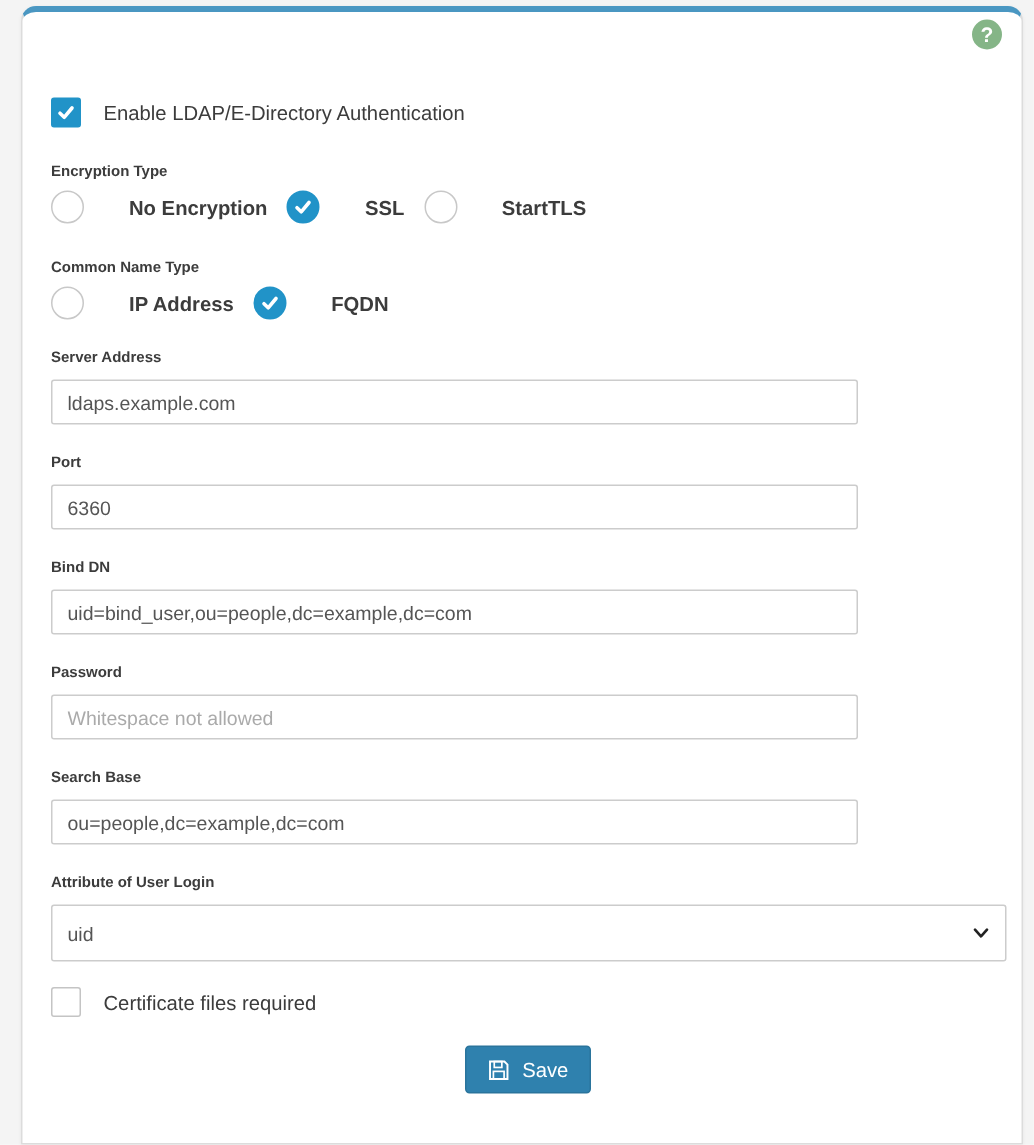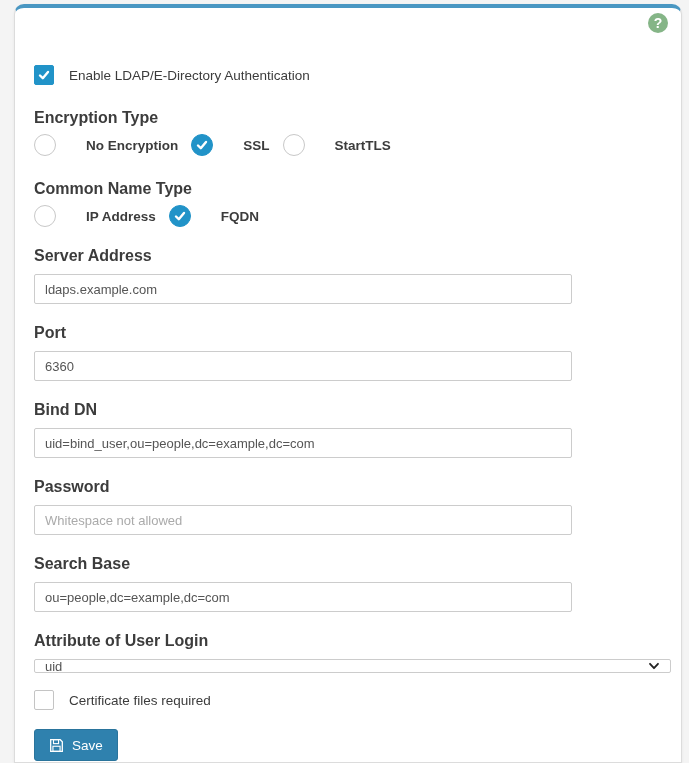--- a/index.html
+++ b/index.html
@@ -49,21 +49,21 @@
     cursor: pointer;
   }
   .checkbox.checked { background: #2193c8; border: 1px solid #2193c8; }
   .checkbox.unchecked { background: #ffffff; border: 1px solid #c4c4c4; }
   .check-row .cb-label {
     margin-left: 15px;
     font-size: 13.5px; font-weight: 400; color: #3c3c3c;
   }
   .group-label {
     display: block;
-    font-size: 16px; font-weight: 700; color: #3c3c3c;
+    font-size: 10px; font-weight: 700; color: #3c3c3c;
   }
   .radio-group { margin-top: 24px; }
   .radio-group .group-label { margin-bottom: 7px; }
   .radio-row { display: flex; align-items: center; }
   .radio-item { display: flex; align-items: center; margin-right: 13px; cursor: pointer; gap: 20px; }
   .radio-circle {
     width: 22px; height: 22px;
     border-radius: 50%;
     display: flex; align-items: center; justify-content: center;
     flex: 0 0 22px;
@@ -81,31 +81,31 @@
     border: 1px solid #cccccc;
     border-radius: 2px;
     padding: 0 10px;
     font-family: "Liberation Sans", "DejaVu Sans", sans-serif;
     font-size: 13px; color: #555555;
     background: #ffffff;
     outline: none;
   }
   .text-input::placeholder { color: #aaaaaa; opacity: 1; }
   .select-box {
-    width: 637px; height: 14px;
+    width: 637px; height: 38px;
     border: 1px solid #cccccc;
     border-radius: 2px;
     padding: 0 10px;
     background: #ffffff;
     display: flex; align-items: center; justify-content: space-between;
     font-size: 13px; color: #555555;
     cursor: pointer;
   }
   .save-row {
-    display: flex; justify-content: flex-start;
+    display: flex; justify-content: center;
     margin-top: 19px;
   }
   .save-button {
     background: #2f81ae;
     color: #ffffff;
     border: 1px solid #2a749c;
     border-radius: 3px;
     height: 32px;
     min-width: 74px;
     padding: 0 14px;

